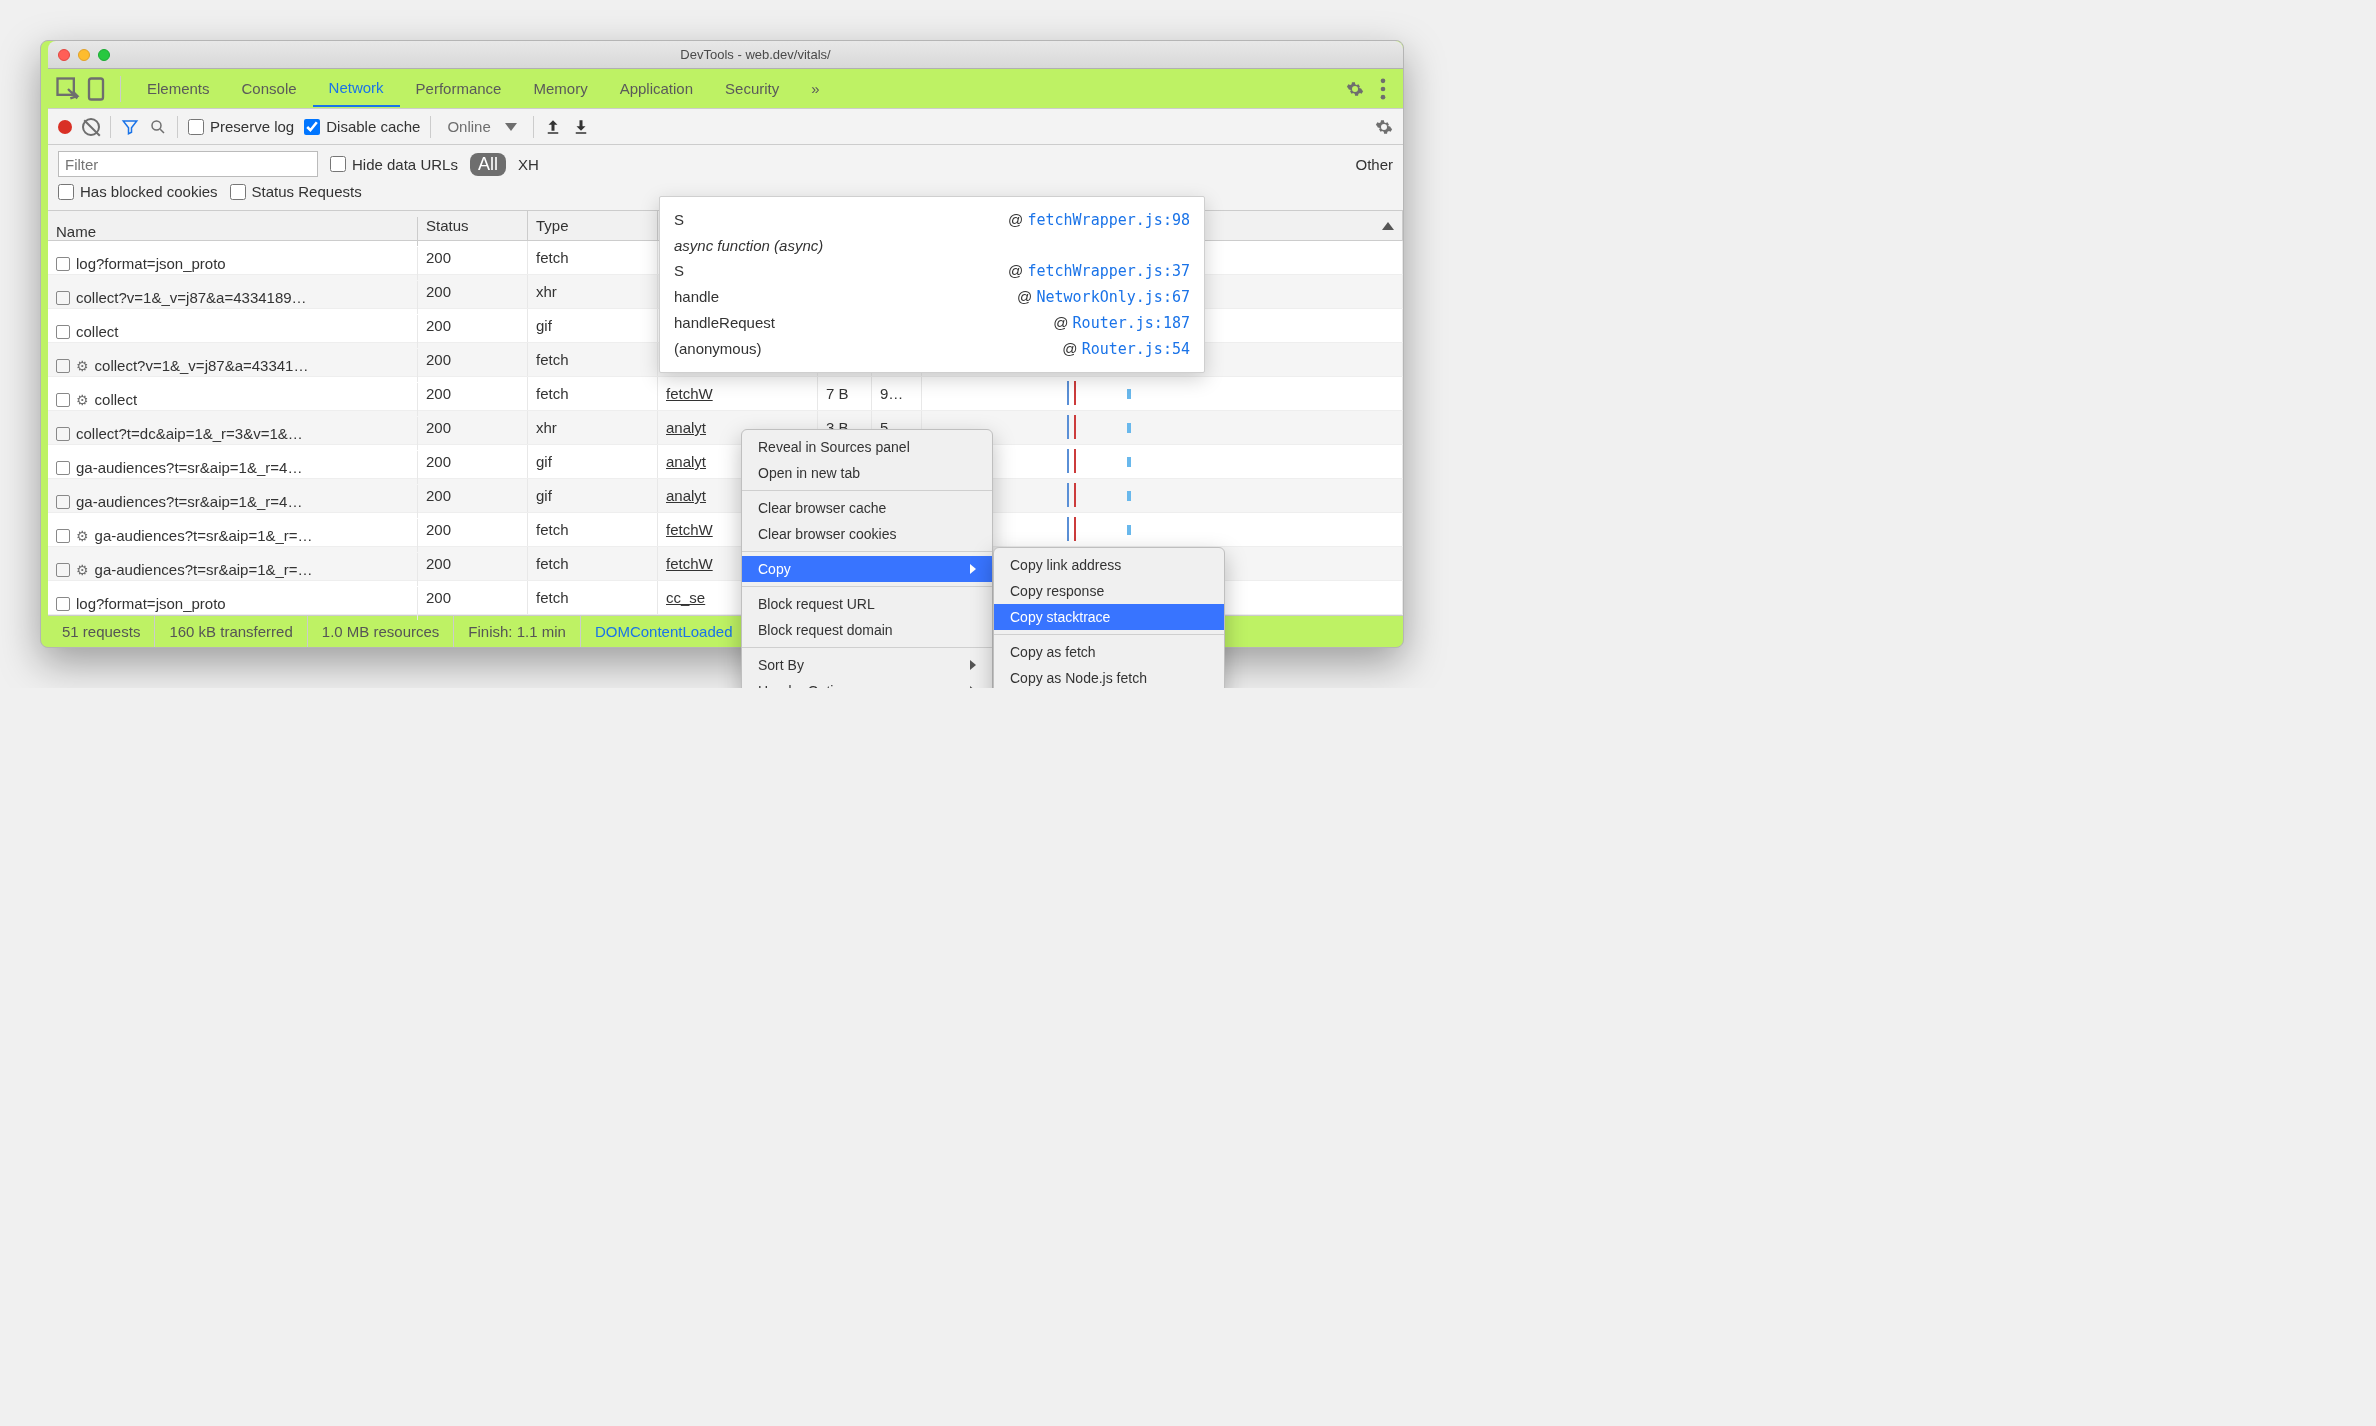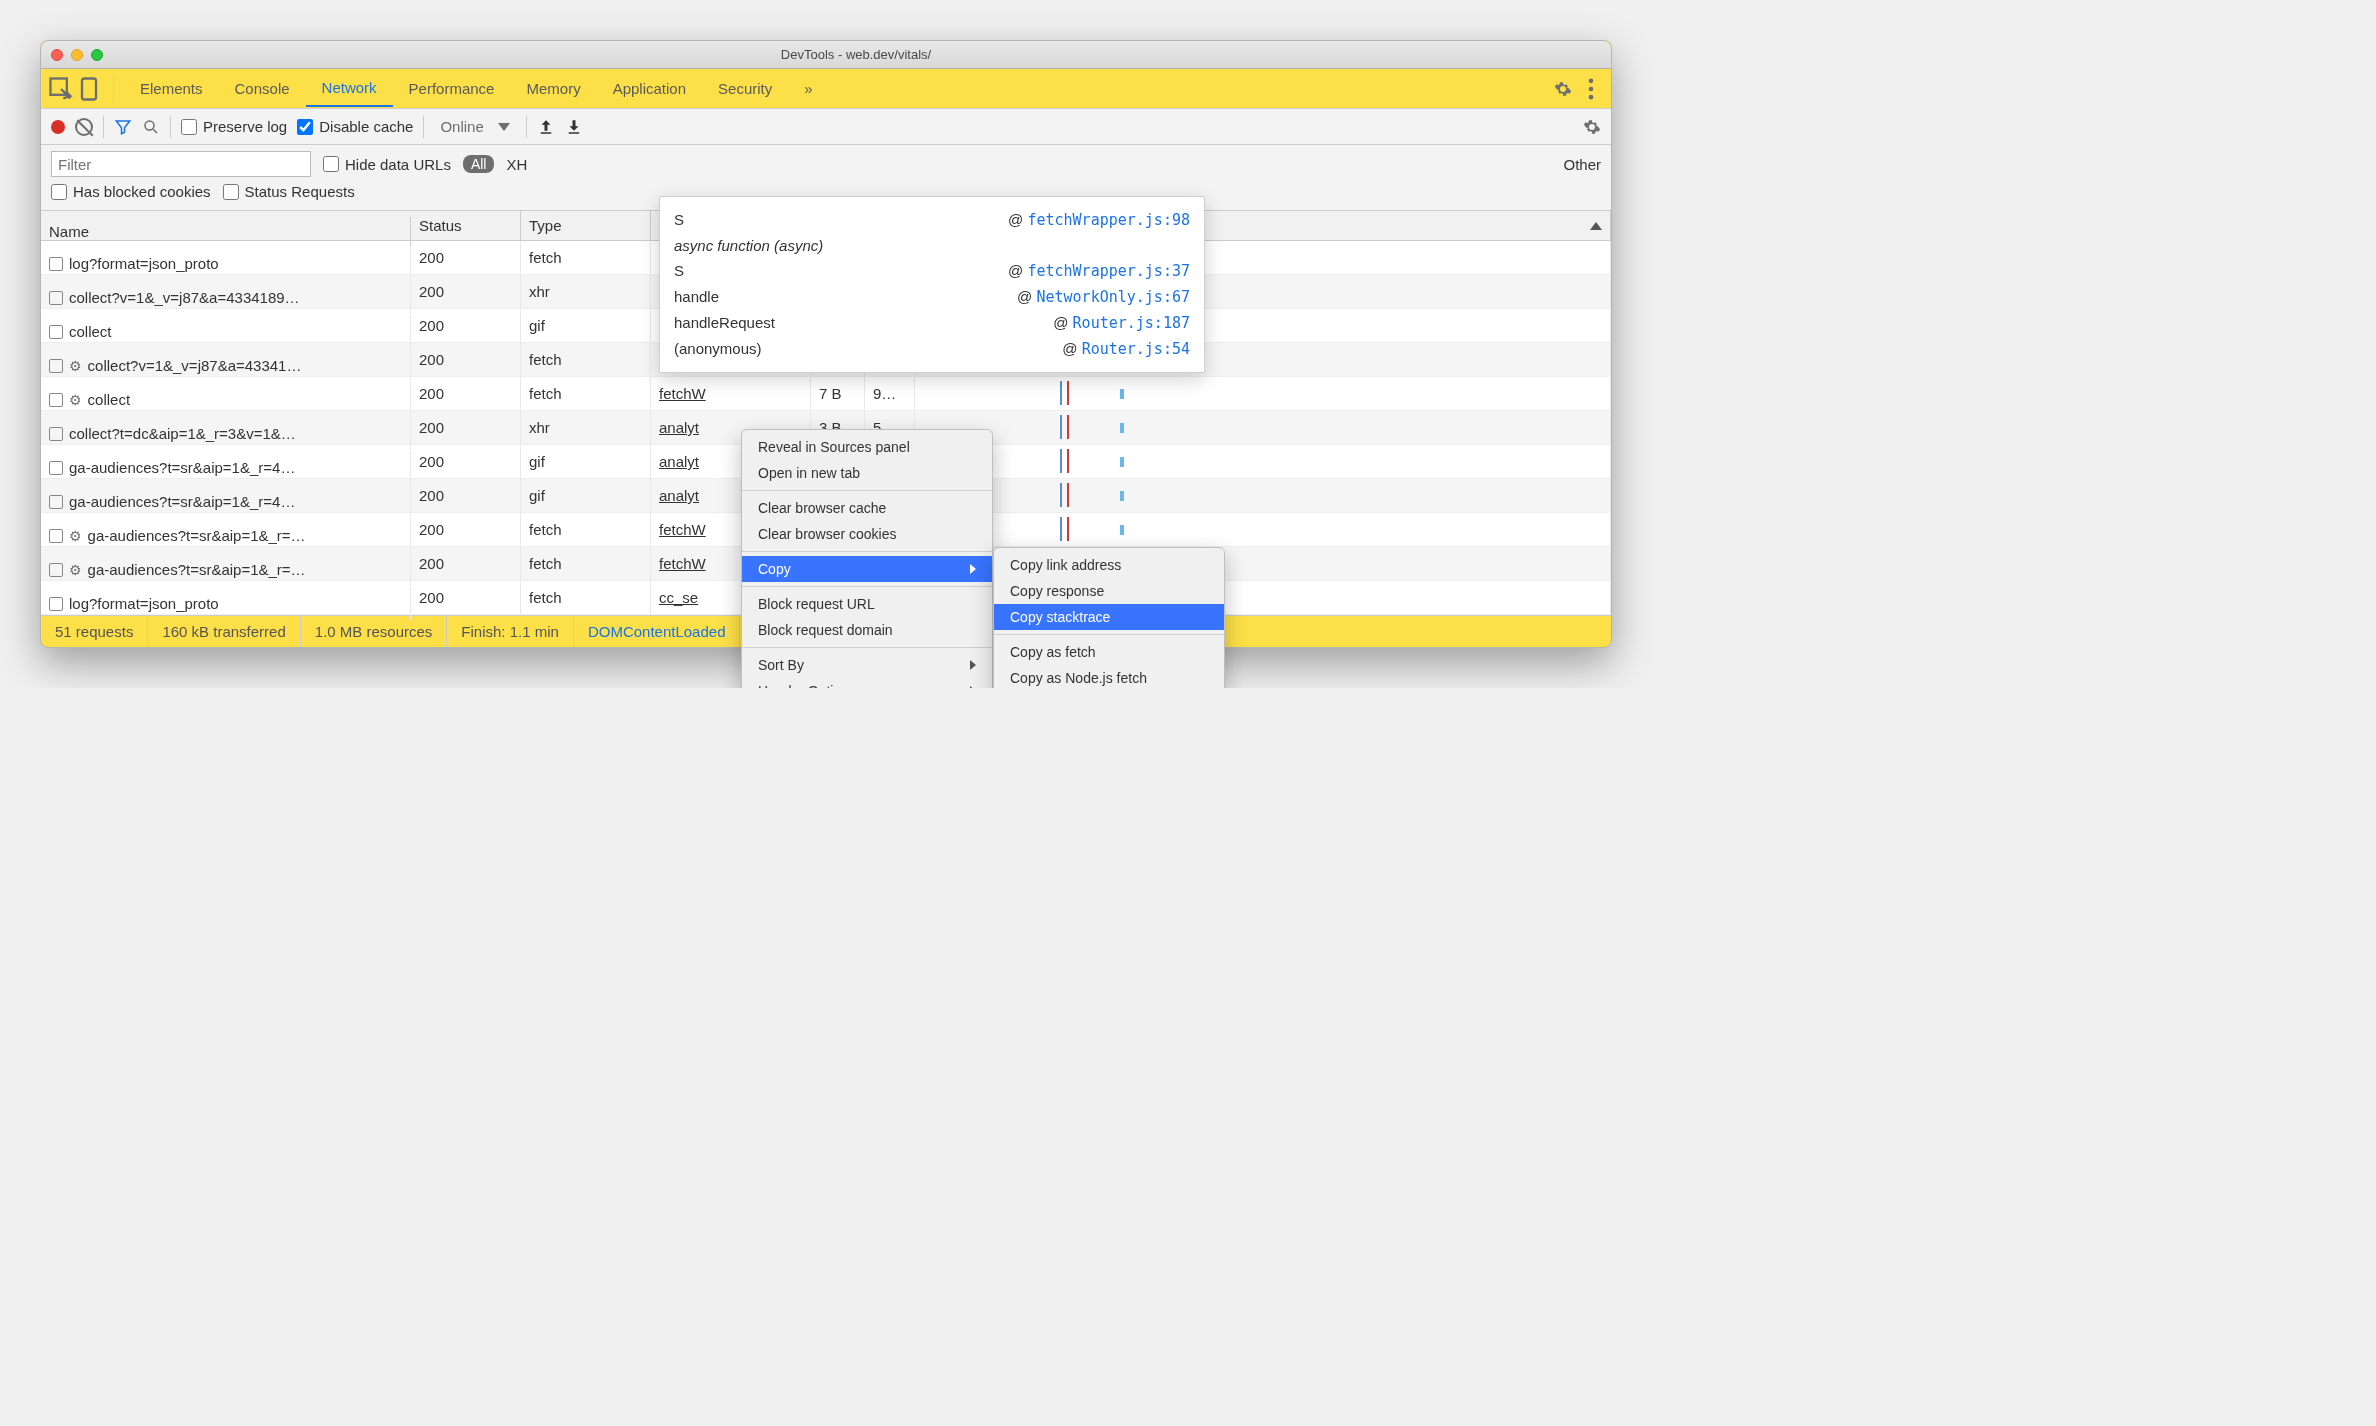--- a/index.html
+++ b/index.html
@@ -1,17 +1,17 @@
 <!DOCTYPE html>
 <html><head>
 <meta charset="utf-8">
 <style>
 * { margin: 0; padding: 0; box-sizing: border-box; font-family: -apple-system, BlinkMacSystemFont, "Segoe UI", Helvetica, Arial, sans-serif; }
 body { background: #f0f0f0; padding: 40px; }
-.window { width: 1572px; background: #fde047; border: 1px solid #b5b5b5; border-radius: 8px; box-shadow: 0 15px 40px rgba(0,0,0,0.35); overflow: visible; position: relative; }
+.window { width: 1364px; background: #bef264; border: 1px solid #b5b5b5; border-radius: 8px; box-shadow: 0 15px 40px rgba(0,0,0,0.35); overflow: visible; position: relative; padding-left: 7px; }
 .titlebar { height: 28px; background: linear-gradient(#e8e8e8,#d8d8d8); border-bottom: 1px solid #b0b0b0; display: flex; align-items: center; padding: 0 10px; border-radius: 8px 8px 0 0; font-size: 13px; color: #4a4a4a; }
 .traffic { width: 12px; height: 12px; border-radius: 50%; display: inline-block; margin-right: 8px; }
 .tl-red{background:#ff5f57;border:1px solid #e24640}
 .tl-yellow{background:#febc2e;border:1px solid #e1a128}
 .tl-green{background:#28c840;border:1px solid #1aaa32}
 .title-text{ flex:1; text-align:center; }
 .tabs { height: 40px; border-bottom: 1px solid #ccc; display:flex; align-items:center; padding:0 6px; font-size:15px; color:#5a5a5a; }
 .tabs .icon-btn{ width:28px; height:28px; display:flex; align-items:center; justify-content:center; border-radius:2px; }
 .tabs .sep{ width:1px; height:26px; background:#ccc; margin:0 10px; }
 .tabs .tab{ padding:9px 16px; cursor:default; }
@@ -23,21 +23,21 @@
 .nosign::after{ content:''; position:absolute; width:22px; height:2px; background:#6e6e6e; top:7px; left:-3px; transform:rotate(45deg);}
 .funnel svg, .search svg, .gear svg, .arrow svg { width:18px; height:18px; display:block;}
 .vsep{ width:1px; height:22px; background:#ccc; }
 .chk{ display:flex; align-items:center; gap:6px; }
 .chk input{ width:16px; height:16px; }
 .select{ display:flex; align-items:center; gap:14px; padding:0 6px; color:#6e6e6e; }
 .caret-down{ width:0;height:0;border-left:6px solid transparent;border-right:6px solid transparent;border-top:8px solid #6e6e6e; }
 .filterbar{ border-bottom:1px solid #ccc; background:#f3f3f3; padding:6px 10px 4px; font-size:15px; color:#333; }
 .filterbar .row{ display:flex; align-items:center; gap:12px; margin-bottom:6px; }
 .filter-input{ width:260px; height:26px; border:1px solid #bbb; background:#fff; padding:0 6px; font-size:15px;}
-.pill{ background:#6e6e6e; color:#fff; padding:1px 8px; border-radius:8px; font-size:14px; }
+.pill{ background:#6e6e6e; color:#fff; padding:1px 8px; border-radius:8px; font-size:18px; }
 .ftype{ color:#333; }
 .headers{ height:30px; border-bottom:1px solid #ccc; display:flex; align-items:center; font-size:15px; color:#333; background:#f1f1f1;}
 .headers .col{ padding:0 8px; border-right:1px solid #ccc; height:100%; display:flex; align-items:center; }
 .col-name{ width:370px;margin-top:12px; } .col-status{ width:110px; } .col-type{ width:130px; } .col-init{ width:160px; } .col-rest{ flex:1; }
 .rows{}
 .rw{ height:34px; display:flex; align-items:center; font-size:15px; color:#333; border-bottom:1px solid #eee; }
 .rw:nth-child(odd){ background:#fff; } .rw:nth-child(even){ background:#f5f5f5; }
 .rw .cell{ padding:0 8px; border-right:1px solid #e8e8e8; height:100%; display:flex; align-items:center; overflow:hidden; white-space:nowrap; text-overflow:ellipsis; }
 .rowname{ display:flex; align-items:center; gap:6px; width:100%; overflow:hidden; }
 .sqr{ width:14px; height:14px; border:1.5px solid #888; border-radius:2px; flex:0 0 auto; }

